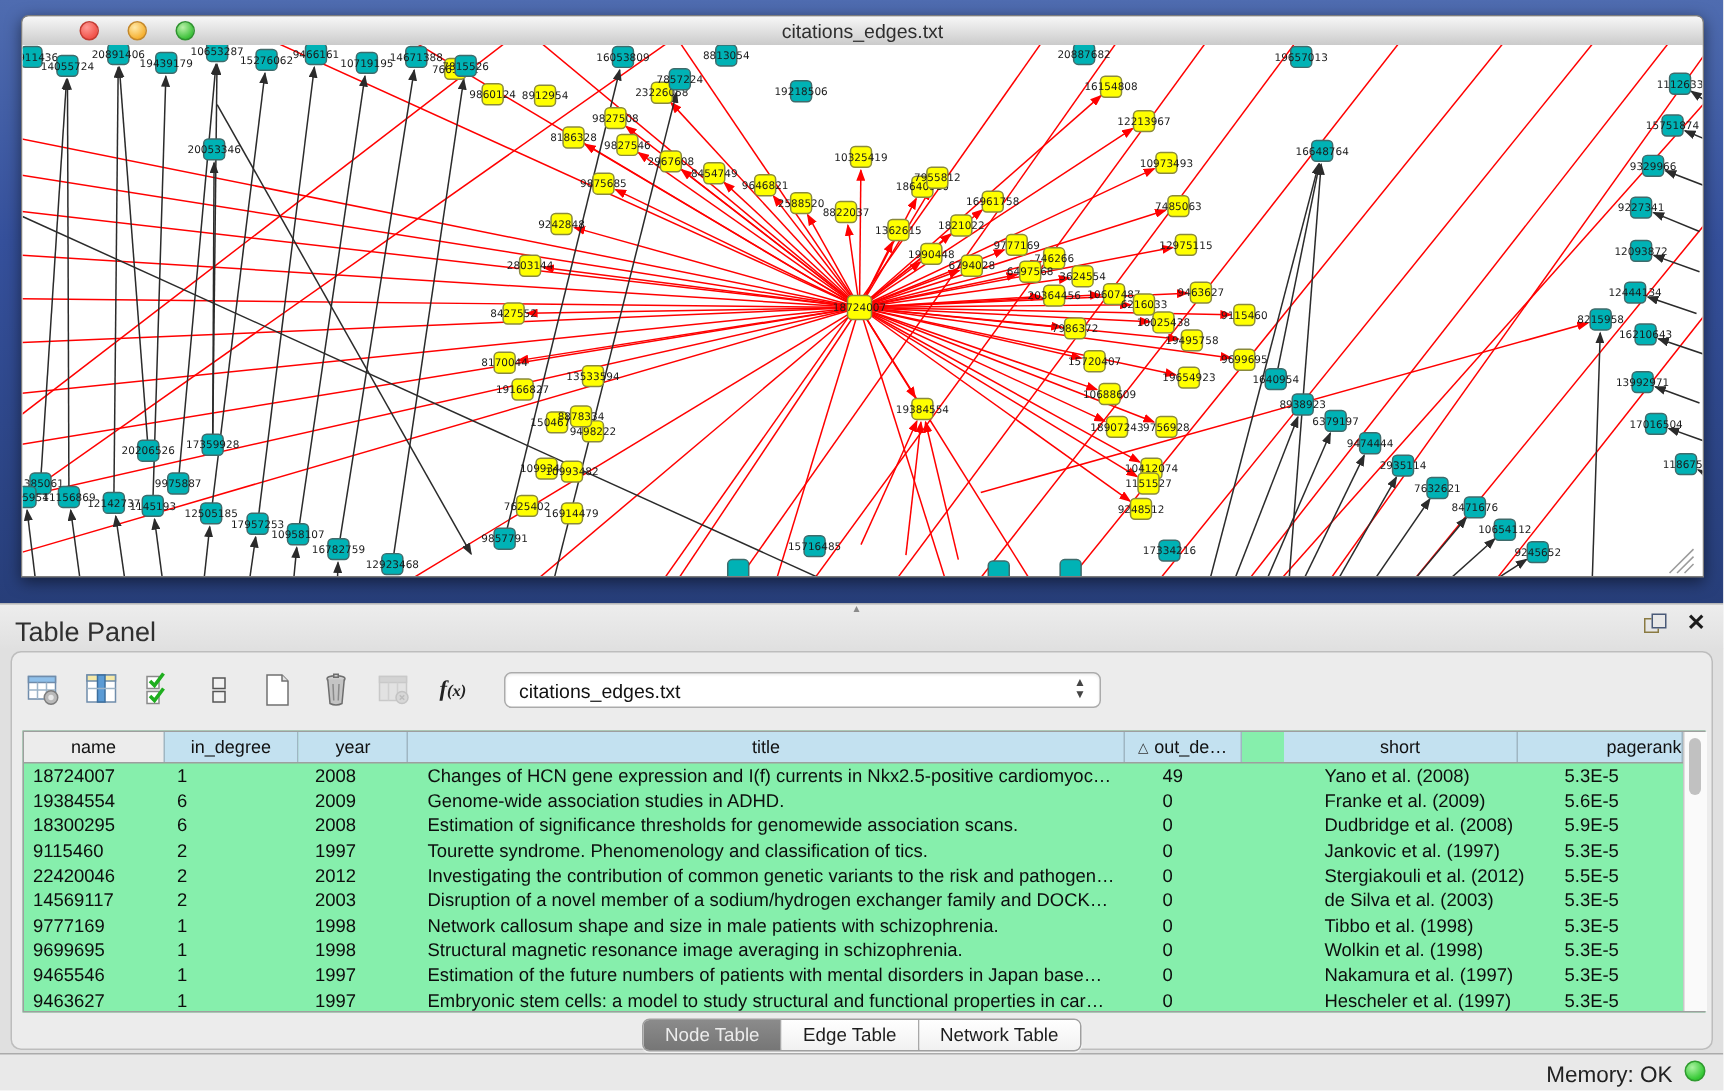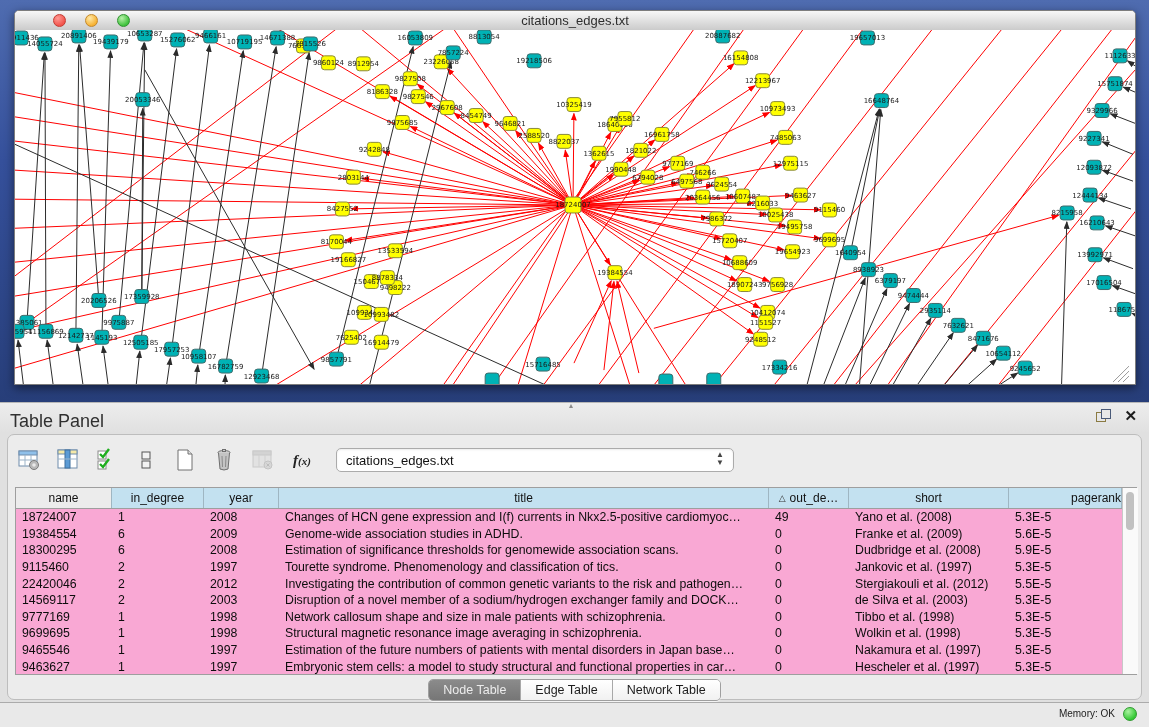--- a/index.html
+++ b/index.html
@@ -42,49 +42,49 @@
   .toolbar{position:absolute;left:8px;top:8px;height:34px;display:flex;align-items:center;gap:13px;}
   .tbtn{width:26px;height:26px;display:flex;align-items:center;justify-content:center;}
   .fx-label{font-family:"Liberation Serif",serif;font-style:italic;font-weight:bold;font-size:15px;color:#222;}
   .combo{margin-left:8px;width:396px;height:22px;background:#fff;border:1px solid #ababab;
          border-radius:5px;display:flex;align-items:center;position:relative;box-shadow:inset 0 1px 2px rgba(0,0,0,.08);}
   .combo-text{padding-left:9px;font-size:13px;color:#111;}
   .combo-arrows{position:absolute;right:9px;top:2px;display:flex;flex-direction:column;line-height:8px;font-size:8px;color:#444;}
 
   
   .tbl{position:absolute;left:7px;top:52px;width:1122px;height:188px;
-       border:1px solid #9e9e9e;background:#f9a8d4;box-sizing:border-box;display:flex;}
+       border:1px solid #9e9e9e;background:#86efac;box-sizing:border-box;display:flex;}
   .tbl-main{width:1106px;display:flex;flex-direction:column;}
   .thead{display:flex;height:21px;border-bottom:1px solid #9e9e9e;box-sizing:border-box;flex:none;}
   .th{background:#c3e1f0;border-right:1px solid #9fb6c2;box-sizing:border-box;
       font-size:12px;color:#111;display:flex;align-items:center;justify-content:center;overflow:hidden;white-space:nowrap;}
   .th.gray{background:#ececec;}
   .sort-glyph{font-size:9px;margin-right:4px;color:#333;}
   .tr{display:flex;height:16.6px;align-items:center;}
   .td{font-size:12.3px;color:#0d0d0d;padding-left:6px;box-sizing:border-box;
       overflow:hidden;white-space:nowrap;flex:none;}
   .c0{width:96px;} .c1{width:92px;} .c2{width:75px;} .c3{width:490px;}
-  .c4{width:80px;} .c5{width:160px;} .c6{width:113px;justify-content:flex-end;}
+  .c4{width:80px;} .c5{width:160px;margin-left:28px;} .c6{width:113px;justify-content:flex-end;}
   .vscroll{width:15px;border-left:1px solid #c8c8c8;background:#fafafa;position:relative;flex:none;}
   .vthumb{position:absolute;left:3px;top:4px;width:8px;height:38px;background:#c1c1c1;border-radius:4px;}
 
   
   .tabs-row{position:absolute;left:0;right:0;top:244px;height:22px;display:flex;justify-content:center;}
   .seg{display:flex;border:1px solid #9f9f9f;border-radius:5px;overflow:hidden;height:20px;
        box-shadow:0 1px 1px rgba(255,255,255,.7);}
   .seg button{border:none;margin:0;padding:0 14px;font-size:12.5px;height:100%;
               background:linear-gradient(180deg,#ffffff,#f1f1f1);color:#1d1d1d;border-right:1px solid #a8a8a8;
               font-family:"Liberation Sans",sans-serif;cursor:default;}
   .seg button:last-child{border-right:none;}
   .seg button.sel{background:linear-gradient(180deg,#8b8b8b,#767676);color:#ececec;}
 
   
   .statusbar{position:absolute;left:0;top:702px;width:1149px;height:25px;background:#e9e9e9;
              border-top:1px solid #ababab;box-sizing:border-box;}
-  .mem{position:absolute;right:34px;top:5px;font-size:10px;color:#222;}
+  .mem{position:absolute;right:34px;top:5px;font-size:15px;color:#222;}
   .mem-dot{position:absolute;right:12px;top:4px;width:14px;height:14px;border-radius:50%;
            background:radial-gradient(circle at 35% 30%,#a9f2a0,#35c935 70%);border:1px solid #2f9b2f;box-sizing:border-box;}
 </style>
 </head>
 <body>
 
 <div class="app">
 
   <div class="desktop">
     <div class="net-window">

